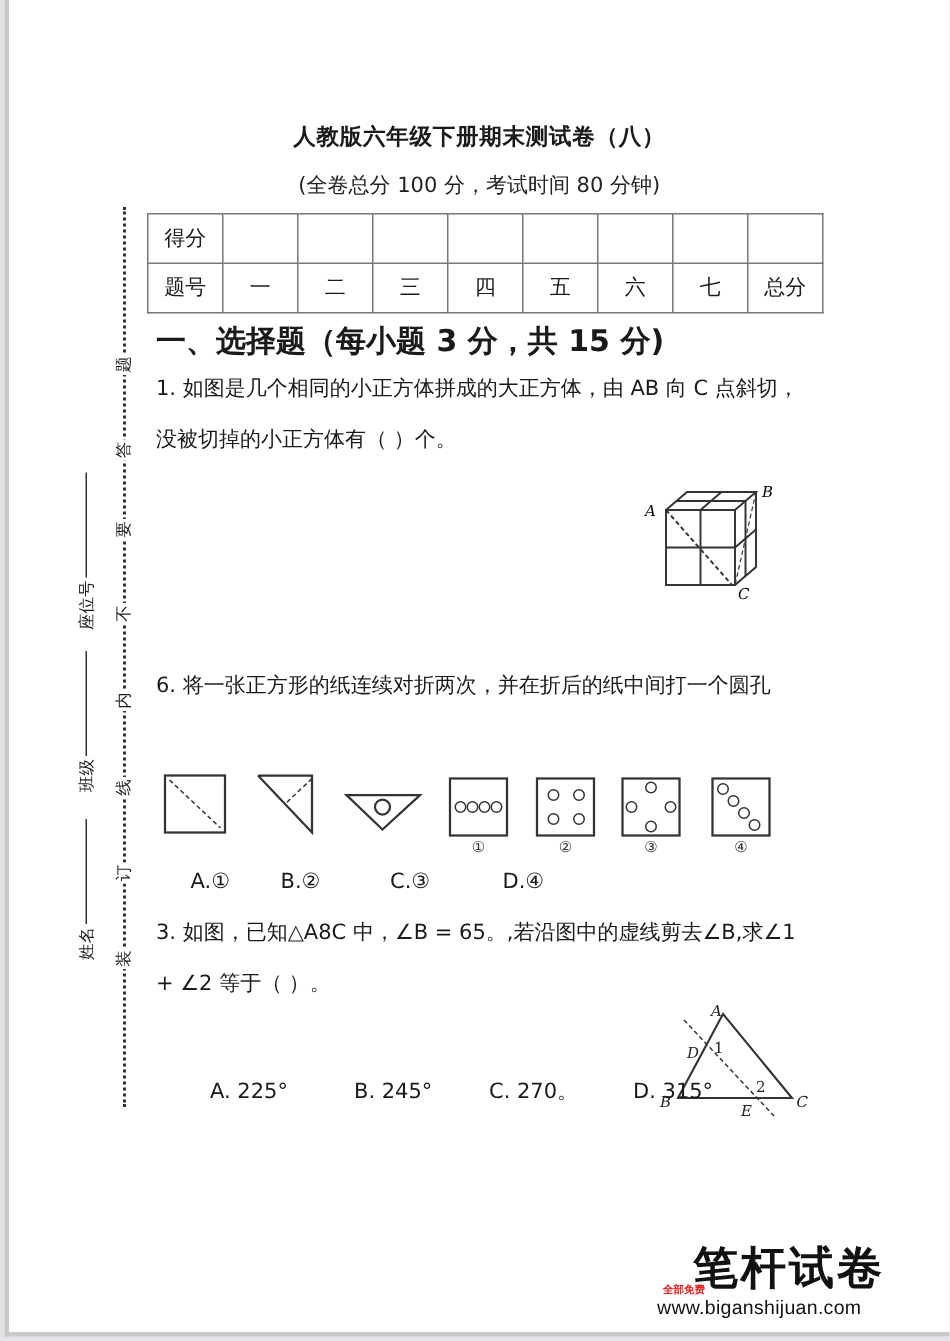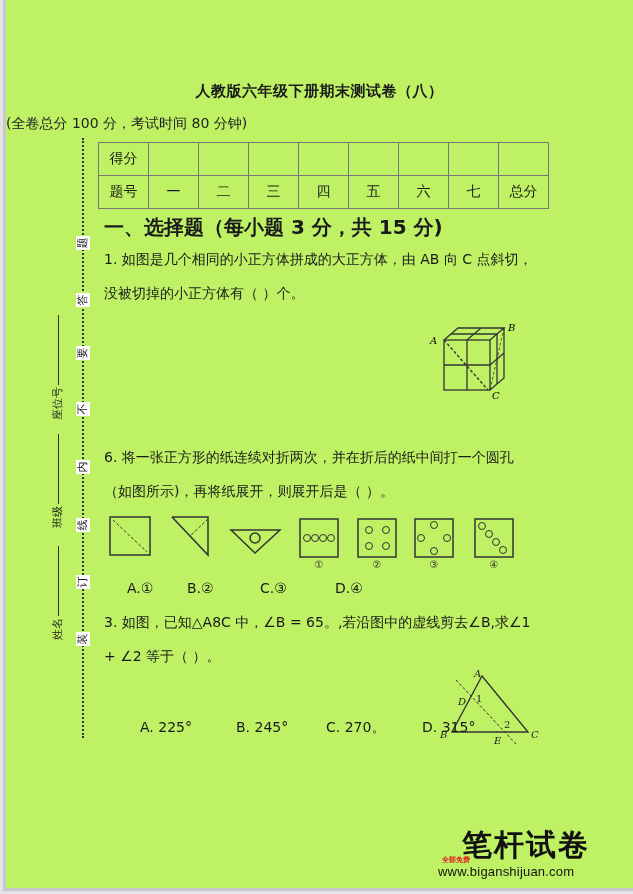--- a/index.html
+++ b/index.html
@@ -1,27 +1,27 @@
 <!DOCTYPE html>
 <html><head>
   <meta charset="utf-8">
   <style>
     * { margin: 0; padding: 0; box-sizing: border-box; }
     html, body { width: 633px; height: 894px; overflow: hidden; background: #e4e4e8; }
     body { font-family: "DejaVu Sans", "Liberation Sans", sans-serif; color: #1a1a1a; position: relative; }
     .page {
       position: absolute; left: 3px; top: 0; width: 630px; height: 891px;
-      background: #bef264; border-left: 3px solid #c8c8c8; border-bottom: 3px solid #c8c8c8;
+      background: #ffffff; border-left: 3px solid #c8c8c8; border-bottom: 3px solid #c8c8c8;
     }
     .title {
       position: absolute; top: 82px; left: 0; width: 100%; text-align: center;
       font-size: 15px; font-weight: bold; letter-spacing: 0.5px;
     }
     .subtitle {
-      position: absolute; top: 115px; left: 0; width: 100%; 
+      position: absolute; top: 115px; left: 0; width: 100%; text-align: center;
       font-size: 14px; color: #222;
     }
     .score-table {
       position: absolute; left: 92px; top: 142px; border-collapse: collapse;
       font-size: 14px;
     }
     .score-table td {
       border: 1px solid #777; width: 50px; height: 33px; text-align: center; vertical-align: middle;
     }
     .q-section {
@@ -123,21 +123,20 @@
       <line x1="20" y1="20" x2="64" y2="70" stroke-dasharray="3,2"></line>
       <line x1="80" y1="8" x2="66" y2="70" stroke-dasharray="3,2" stroke-width="0.8"></line>
     </g>
     <text x="6" y="24" font-size="10" font-style="italic" font-family="DejaVu Serif, serif">A</text>
     <text x="84" y="11" font-size="10" font-style="italic" font-family="DejaVu Serif, serif">B</text>
     <text x="68" y="79" font-size="10" font-style="italic" font-family="DejaVu Serif, serif">C</text>
   </svg>
 
 
   <div class="qtext" style="top:441px;">6.  将一张正方形的纸连续对折两次，并在折后的纸中间打一个圆孔</div>
-  <div class="qtext" style="top:475px;">（如图所示)，再将纸展开，则展开后是（   ）。</div>
 
   <svg class="fig" style="left:98px; top:510px;" width="450" height="60">
     <g stroke="#333" stroke-width="1.5" fill="none">
 
       <rect x="6" y="7" width="40" height="38"></rect>
       <line x1="9" y1="10" x2="43" y2="42" stroke-dasharray="3,2" stroke-width="1"></line>
 
       <polyline points="68,7 104,7 104,45 68,7"></polyline>
       <line x1="104" y1="9" x2="86" y2="26" stroke-dasharray="3,2" stroke-width="1"></line>
 

